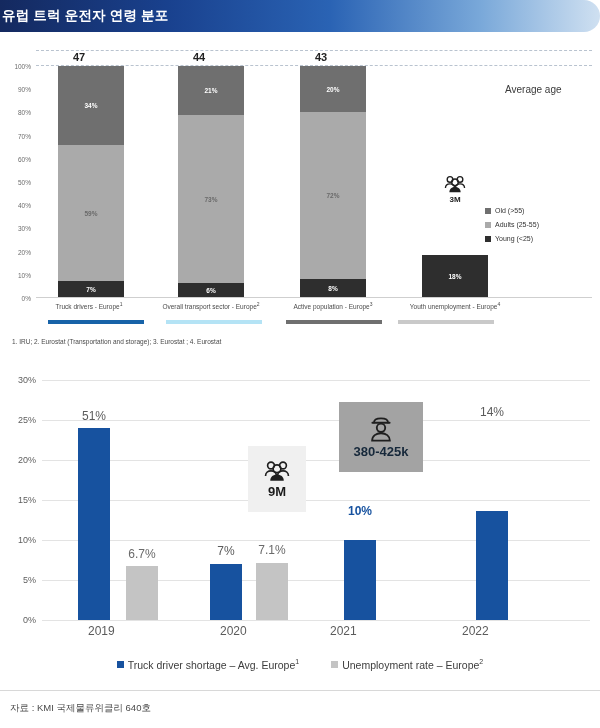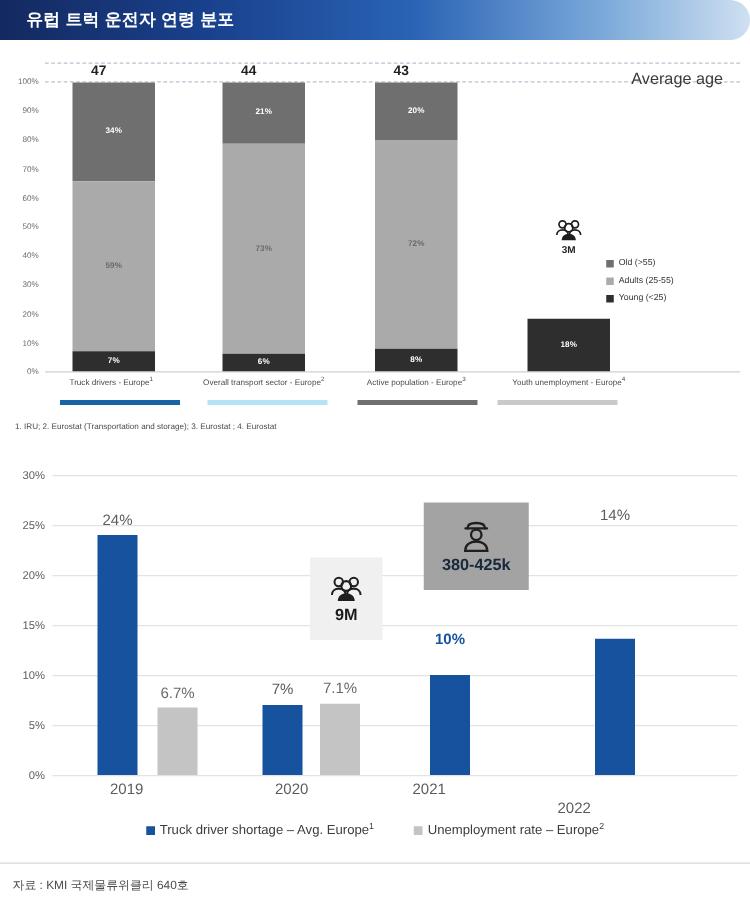--- a/index.html
+++ b/index.html
@@ -19,32 +19,32 @@
     background: linear-gradient(90deg,#14295f 0%, #19418e 28%, #2a63b4 55%, #79a8d9 80%, #cfe0f1 100%);
     border-top-right-radius: 16px;
     border-bottom-right-radius: 16px;
     display: flex; align-items: center;
   }
   .header-title {
     color: #ffffff;
     font-size: 13.5px;
     font-weight: bold;
     letter-spacing: 0.2px;
-    padding-left: 21px;
+    padding-left: 2px;
     white-space: nowrap;
   }
 
   
   .chart1 { position: absolute; left: 0; top: 40px; width: 600px; height: 312px; }
 
   .dash-line {
     position: absolute; border-top: 1px dashed #b9c3cf; height: 0;
   }
   .avg-label {
-    position: absolute; font-size: 13px; color: #3a3a3a; white-space: nowrap;
+    position: absolute; font-size: 10px; color: #3a3a3a; white-space: nowrap; margin-top: 29px;
   }
   .avg-age-num {
     position: absolute; font-size: 11px; font-weight: bold; color: #222;
     text-align: center; white-space: nowrap;
   }
 
   .y-axis-1 { position: absolute; left: 0; top: 26px; width: 34px; height: 232px; }
   .ytick1 {
     position: absolute; right: 3px; font-size: 6.5px; color: #6c6c6c;
     text-align: right; white-space: nowrap; transform: translateY(-50%);
@@ -297,21 +297,21 @@
     <div class="plot2">
       <div class="grid2" style="top:0%;"></div>
       <div class="grid2" style="top:16.667%;"></div>
       <div class="grid2" style="top:33.333%;"></div>
       <div class="grid2" style="top:50%;"></div>
       <div class="grid2" style="top:66.667%;"></div>
       <div class="grid2" style="top:83.333%;"></div>
       <div class="grid2" style="top:100%;"></div>
 
       <div class="bar2 blue" style="left:36px; width:32px; height:80%;"></div>
-      <div class="bar2-label plain" style="left:26px; top:12%; width:52px;">24%</div>
+      <div class="bar2-label plain" style="left:26px; top:12%; width:52px;">51%</div>
       <div class="bar2 gray" style="left:84px; width:32px; height:22.33%;"></div>
       <div class="bar2-label gray" style="left:72px; top:69.6%; width:56px;">6.7%</div>
 
       <div class="bar2 blue" style="left:168px; width:32px; height:23.33%;"></div>
       <div class="bar2-label plain" style="left:158px; top:68.4%; width:52px;">7%</div>
       <div class="bar2 gray" style="left:214px; width:32px; height:23.67%;"></div>
       <div class="bar2-label gray" style="left:202px; top:67.9%; width:56px;">7.1%</div>
 
       <div class="bar2 blue" style="left:302px; width:32px; height:33.33%;"></div>
       <div class="bar2-label blue" style="left:290px; top:51.5%; width:56px;">10%</div>
@@ -339,21 +339,21 @@
           <path d="M3.4 22c0-4.1 3.4-6.4 7.6-6.4s7.6 2.3 7.6 6.4z" fill="none" stroke="#1f1f1f" stroke-width="1.6"></path>
         </svg>
         <div class="callout-val">380-425k</div>
       </div>
     </div>
 
     <div class="xlabels2">
       <div class="xlab2" style="left:46px;  width:60px;">2019</div>
       <div class="xlab2" style="left:178px; width:60px;">2020</div>
       <div class="xlab2" style="left:288px; width:60px;">2021</div>
-      <div class="xlab2" style="left:404px; width:60px;margin-top:15px;">2022</div>
+      <div class="xlab2" style="left:420px; width:60px;">2022</div>
     </div>
 
     <div class="legend2">
       <div class="legend2-item">
         <span class="legend2-swatch" style="background:#17529f;"></span>
         <span class="legend2-text"><span>Truck driver shortage – Avg. Europe</span><sup>1</sup></span>
       </div>
       <div class="legend2-item">
         <span class="legend2-swatch" style="background:#c4c4c4;"></span>
         <span class="legend2-text"><span>Unemployment rate – Europe</span><sup>2</sup></span>

